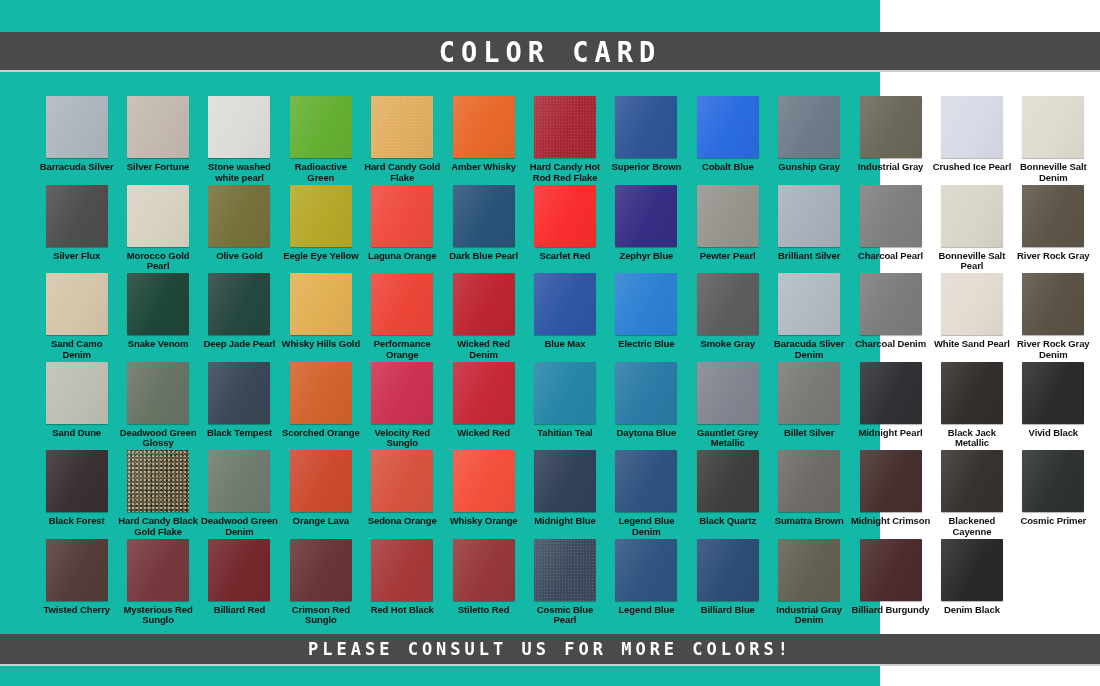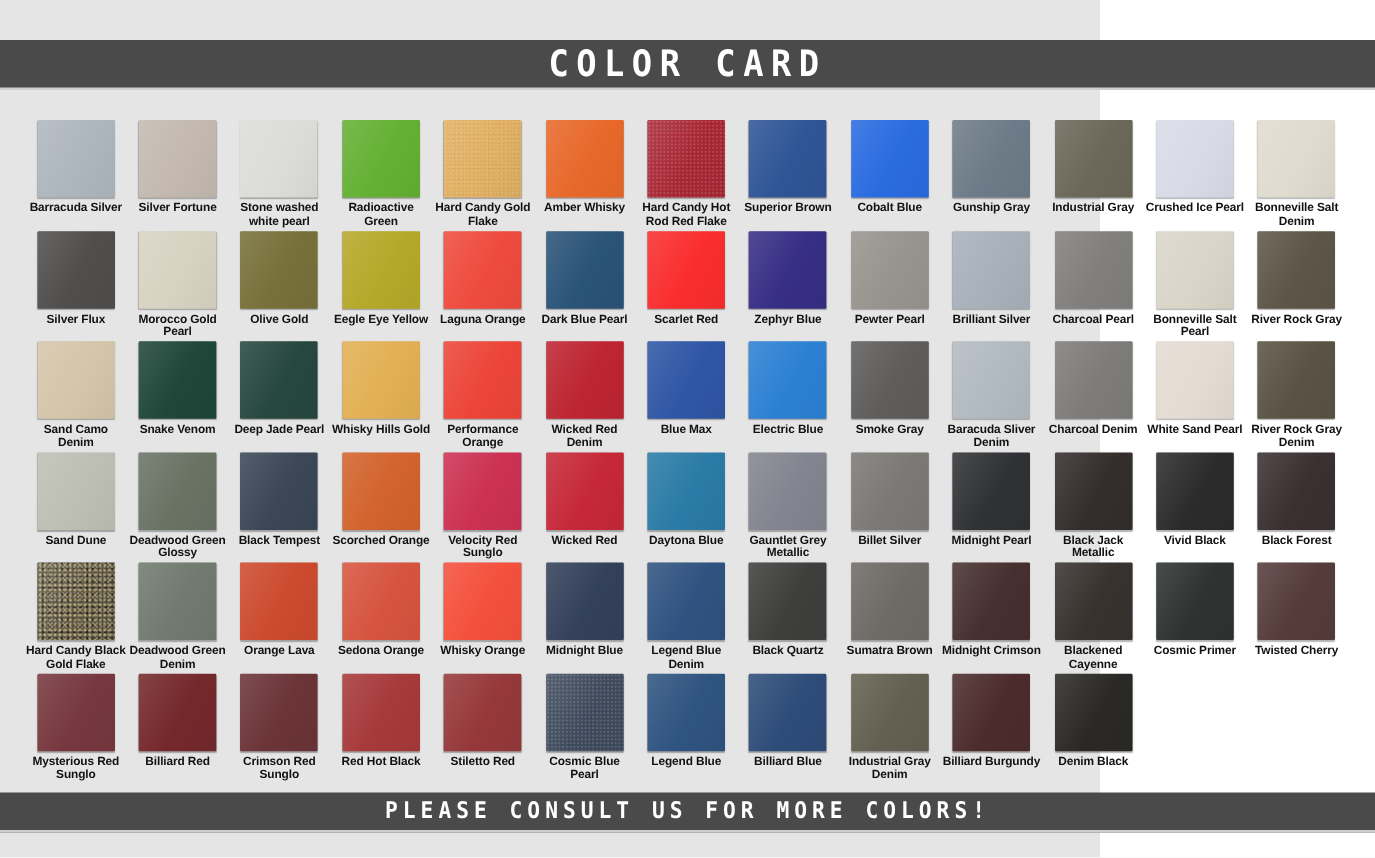--- a/index.html
+++ b/index.html
@@ -7,21 +7,21 @@
     width: 1100px;
     height: 686px;
     background: #ffffff;
     font-family: "Liberation Sans", sans-serif;
     overflow: hidden;
   }
   #card {
     position: relative;
     width: 880px;
     height: 686px;
-    background: #e5e5e5;
+    background: #14b8a6;
   }
 
   
   .banner {
     position: absolute;
     left: 0;
     width: 1100px;
     background: #4a4a4a;
     color: #ffffff;
     display: flex;
@@ -44,21 +44,21 @@
     letter-spacing: 6px;
   }
   #footer-title {
     font-size: 17px;
     letter-spacing: 4px;
   }
 
   
   #grid {
     position: absolute;
-    left: 20px;
+    left: 36px;
     top: 96px;
     width: 1058px;
     display: grid;
     grid-template-columns: repeat(13, 1fr);
     grid-auto-rows: 88.5px;
     column-gap: 0px;
     row-gap: 0px;
   }
   .cell {
     display: flex;
@@ -306,20 +306,24 @@
       </div>
       <div class="cell">
         <div class="chip" style="background: rgb(204, 49, 82);"></div>
         <div class="chip-label">Velocity Red Sunglo</div>
       </div>
       <div class="cell">
         <div class="chip" style="background: rgb(198, 40, 56);"></div>
         <div class="chip-label">Wicked Red</div>
       </div>
       <div class="cell">
+        <div class="chip" style="background: rgb(38, 133, 167);"></div>
+        <div class="chip-label">Tahitian Teal</div>
+      </div>
+      <div class="cell">
         <div class="chip" style="background: rgb(42, 123, 166);"></div>
         <div class="chip-label">Daytona Blue</div>
       </div>
       <div class="cell">
         <div class="chip" style="background: rgb(130, 132, 143);"></div>
         <div class="chip-label">Gauntlet Grey Metallic</div>
       </div>
       <div class="cell">
         <div class="chip" style="background: rgb(123, 121, 117);"></div>
         <div class="chip-label">Billet Silver</div>

